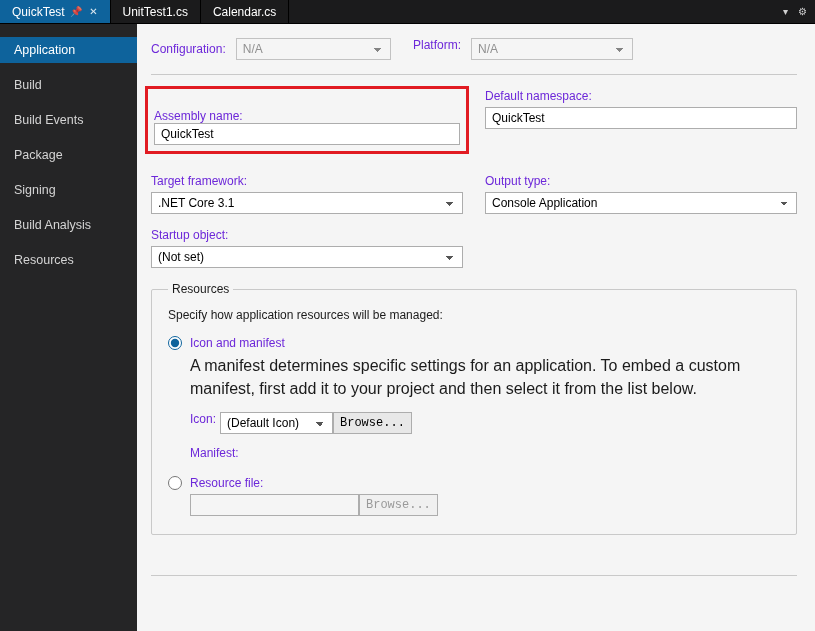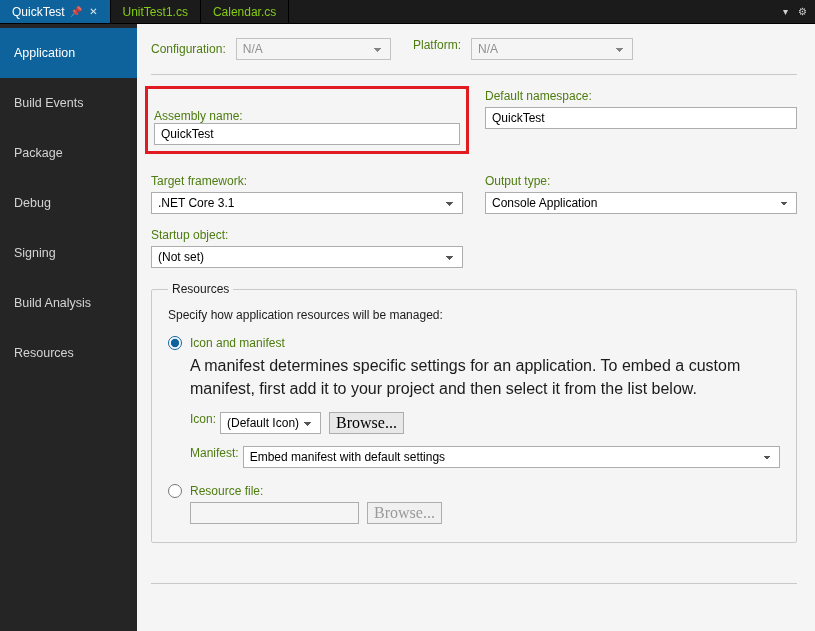--- a/index.html
+++ b/index.html
@@ -20,21 +20,21 @@
     background: #1b1b1c;
     display: flex;
     align-items: stretch;
     border-bottom: 1px solid #000;
   }
   .tab {
     display: flex;
     align-items: center;
     padding: 0 12px;
     font-size: 12px;
-    color: #84cc16;
+    color: #ffffff;
     border-right: 1px solid #000;
     cursor: pointer;
     gap: 6px;
   }
   .tab.active {
     background: #0e639c;
     color: #fff;
   }
   .tab .pin, .tab .close {
     font-size: 10px;
@@ -54,25 +54,26 @@
     flex: 1;
     display: flex;
     min-height: 0;
   }
   .sidebar {
     width: 137px;
     background: #252526;
     padding-top: 4px;
   }
   .side-item {
-    padding: 18px 14px;
+    padding: 6px 14px;
     font-size: 12.5px;
     color: #d4d4d4;
     cursor: pointer;
     position: relative;
+    margin-top: 9px;
   }
   .side-item.active {
     background: #0e639c;
     color: #fff;
   }
   .side-item.active::after {
     content: "";
     position: absolute;
     right: -8px; top: 50%;
     transform: translateY(-50%);
@@ -88,39 +89,39 @@
     overflow: auto;
     padding: 14px 18px 24px 14px;
     font-size: 12px;
   }
   .row {
     display: flex;
     gap: 22px;
     margin-bottom: 14px;
   }
   .col { flex: 1; display: flex; flex-direction: column; gap: 4px; }
-  label.lbl { font-size: 12px; color: #4d7c0f; }
+  label.lbl { font-size: 12px; color: #6d28d9; }
   .input, .select {
     height: 22px;
     border: 1px solid #adadad;
     background: #fff;
     padding: 0 6px;
     font-size: 12px;
     font-family: inherit;
     color: #000;
     width: 100%;
   }
   .select {
     appearance: none;
     background-image: linear-gradient(45deg, transparent 50%, #555 50%),
                       linear-gradient(135deg, #555 50%, transparent 50%);
     background-position: calc(100% - 12px) 9px, calc(100% - 8px) 9px;
     background-size: 4px 4px, 4px 4px;
     background-repeat: no-repeat;
-    padding-right: 20px;
+    padding-right: 32px;
   }
   .select.disabled, .input.disabled {
     background-color: #f5f5f5;
     color: #666;
   }
   .highlight-box {
     border: 3px solid #e11b22;
     padding: 20px 6px 6px 6px;
     margin: -3px -6px 10px -6px;
   }
@@ -156,32 +157,31 @@
   }
   .sub-field {
     margin-left: 22px;
     margin-top: 12px;
     display: flex;
     flex-direction: row;
     gap: 4px;
   }
   .with-btn {
     display: flex;
-    gap: 8px;
     align-items: center;
   }
   .with-btn .select, .with-btn .input { flex: 1; }
   .btn {
     height: 22px;
     min-width: 62px;
     padding: 0 6px;
     border: 1px solid #adadad;
     background: #e8e8e8;
-    font-size: 16px;
-    font-family: Liberation Serif, serif;
+    font-size: 12px;
+    font-family: Liberation Mono, monospace;
     cursor: pointer;
   }
   .btn.disabled { color: #9a9a9a; background: #f0f0f0; cursor: default; }
   .divider {
     border: none;
     border-top: 1px solid #c9c9c9;
     margin-top: 40px;
   }
 </style>
 </head>
@@ -203,23 +203,23 @@
   <div class="right-icons">
     <span>▾</span>
     <span>⚙</span>
   </div>
 </div>
 
 <div class="main">
 
   <div class="sidebar">
     <div class="side-item active"><span>Application</span></div>
+    <div class="side-item"><span>Build</span></div>
     <div class="side-item"><span>Build Events</span></div>
     <div class="side-item"><span>Package</span></div>
-    <div class="side-item"><span>Debug</span></div>
     <div class="side-item"><span>Signing</span></div>
     <div class="side-item"><span>Build Analysis</span></div>
     <div class="side-item"><span>Resources</span></div>
   </div>
 
   <div class="content">
 
     <div class="row">
       <div class="col" style="flex:0 0 240px">
         <div style="display:flex;align-items:center;gap:10px">
@@ -294,23 +294,20 @@
         <div class="with-btn">
           <select class="select">
             <option>(Default Icon)</option>
           </select>
           <button class="btn">Browse...</button>
         </div>
       </div>
 
       <div class="sub-field">
         <label class="lbl">Manifest:</label>
-        <select class="select">
-          <option>Embed manifest with default settings</option>
-        </select>
       </div>
 
       <div class="radio-row" style="margin-top:16px">
         <input type="radio" name="resmode" style="">
         <label class="lbl">Resource file:</label>
       </div>
       <div class="sub-field" style="margin-top:4px">
         <div class="with-btn">
           <input class="input disabled" disabled="" style="">
           <button class="btn disabled" disabled="">Browse...</button>

